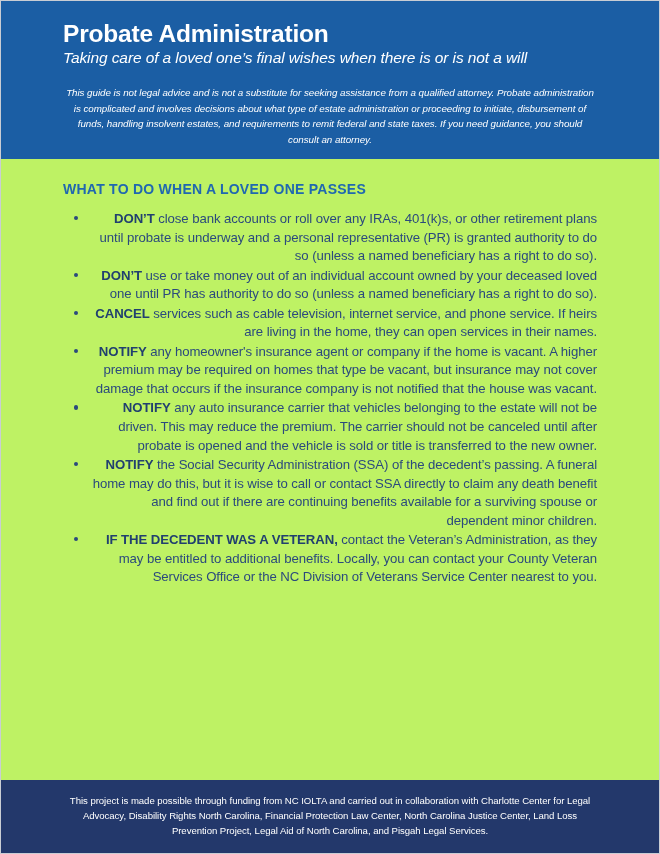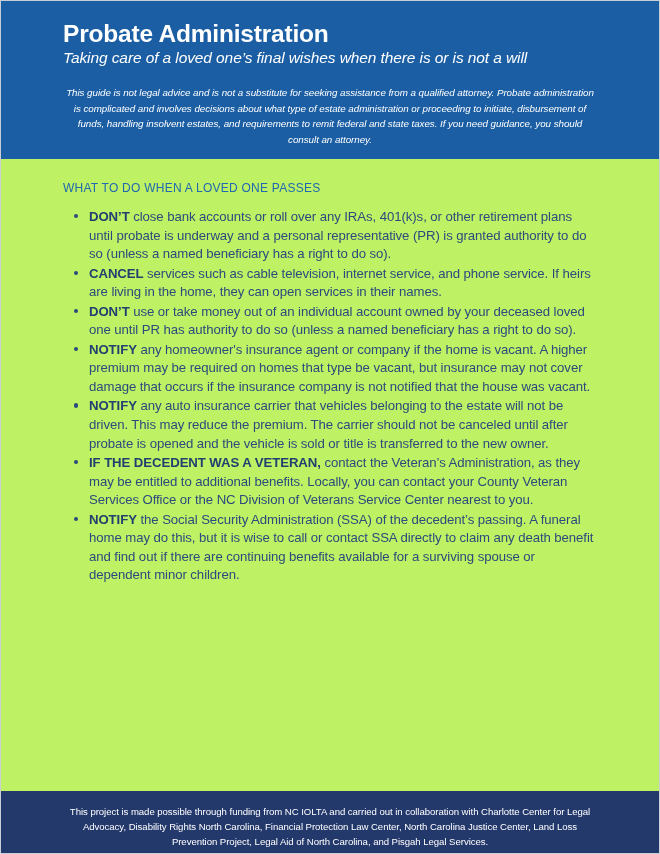--- a/index.html
+++ b/index.html
@@ -54,22 +54,22 @@
     letter-spacing: -0.05px;
   }
 
   
   .main {
     padding: 16px 62px 0 62px;
     box-sizing: border-box;
   }
   .section-heading {
     color: #2068b0;
-    font-size: 12px;
-    font-weight: normal;
+    font-size: 14px;
+    font-weight: bold;
     letter-spacing: 0.25px;
     margin: 6px 0 0 0;
   }
   .intro {
     color: #2b4a7d;
     font-size: 13.2px;
     line-height: 1.42;
     margin: 16px 0 0 0;
     letter-spacing: -0.08px;
   }
@@ -80,20 +80,21 @@
     padding: 0;
   }
   .bullet {
     position: relative;
     color: #2b4a7d;
     font-size: 13.2px;
     line-height: 1.405;
     padding-left: 26px;
     margin-bottom: 1px;
     letter-spacing: -0.08px;
+    text-align: right;
   }
   .bullet .dot {
     position: absolute;
     left: 11px;
     top: 6px;
     width: 4.2px;
     height: 4.2px;
     border-radius: 50%;
     background: #2b4a7d;
   }
@@ -106,46 +107,46 @@
   .footer {
     position: absolute;
     left: 0;
     right: 0;
     bottom: 0;
     background: #23386b;
     color: #ffffff;
     font-size: 9.6px;
     line-height: 1.58;
     text-align: center;
-    padding: 13px 60px 4px 60px;
+    padding: 13px 60px 15px 60px;
     box-sizing: border-box;
     letter-spacing: -0.05px;
   }
 </style>
 </head>
 <body>
 
 <div id="page">
 
   <div class="header">
     <h1 class="header-title">Probate Administration</h1>
     <div class="header-subtitle">Taking care of a loved one’s final wishes when there is or is not a will</div>
     <div class="header-disclaimer">This guide is not legal advice and is not a substitute for seeking assistance from a qualified attorney. Probate administration is complicated and involves decisions about what type of estate administration or proceeding to initiate, disbursement of funds, handling insolvent estates, and requirements to remit federal and state taxes. If you need guidance, you should consult an attorney.</div>
   </div>
 
   <div class="main">
     <h2 class="section-heading">WHAT TO DO WHEN A LOVED ONE PASSES</h2>
     <ul class="bullets" id="bullet-list">
         <li class="bullet"><span class="dot"></span><b>DON’T</b><span> close bank accounts or roll over any IRAs, 401(k)s, or other retirement plans until probate is underway and a personal representative (PR) is granted authority to do so (unless a named beneficiary has a right to do so).</span></li>
+        <li class="bullet"><span class="dot"></span><b>DON’T</b><span> use or take money out of an individual account owned by your deceased loved one until PR has authority to do so (unless a named beneficiary has a right to do so).</span></li>
         <li class="bullet"><span class="dot"></span><b>CANCEL</b><span> services such as cable television, internet service, and phone service. If heirs are living in the home, they can open services in their names.</span></li>
-        <li class="bullet"><span class="dot"></span><b>DON’T</b><span> use or take money out of an individual account owned by your deceased loved one until PR has authority to do so (unless a named beneficiary has a right to do so).</span></li>
         <li class="bullet"><span class="dot"></span><b>NOTIFY</b><span> any homeowner's insurance agent or company if the home is vacant. A higher premium may be required on homes that type be vacant, but insurance may not cover damage that occurs if the insurance company is not notified that the house was vacant.</span></li>
         <li class="bullet"><span class="dot"></span><b>NOTIFY</b><span> any auto insurance carrier that vehicles belonging to the estate will not be driven. This may reduce the premium. The carrier should not be canceled until after probate is opened and the vehicle is sold or title is transferred to the new owner.</span></li>
+        <li class="bullet"><span class="dot"></span><b>NOTIFY</b><span> the Social Security Administration (SSA) of the decedent’s passing. A funeral home may do this, but it is wise to call or contact SSA directly to claim any death benefit and find out if there are continuing benefits available for a surviving spouse or dependent minor children.</span></li>
         <li class="bullet"><span class="dot"></span><b>IF THE DECEDENT WAS A VETERAN,</b><span> contact the Veteran’s Administration, as they may be entitled to additional benefits. Locally, you can contact your County Veteran Services Office or the NC Division of Veterans Service Center nearest to you.</span></li>
-        <li class="bullet"><span class="dot"></span><b>NOTIFY</b><span> the Social Security Administration (SSA) of the decedent’s passing. A funeral home may do this, but it is wise to call or contact SSA directly to claim any death benefit and find out if there are continuing benefits available for a surviving spouse or dependent minor children.</span></li>
       </ul>
   </div>
 
   <div class="footer">
     <span>This project is made possible through funding from NC IOLTA and carried out in collaboration with Charlotte Center for Legal Advocacy, Disability Rights North Carolina, Financial Protection Law Center, North Carolina Justice Center, Land Loss Prevention Project, Legal Aid of North Carolina, and Pisgah Legal Services.</span>
   </div>
 
 </div>
 
 </body></html>

